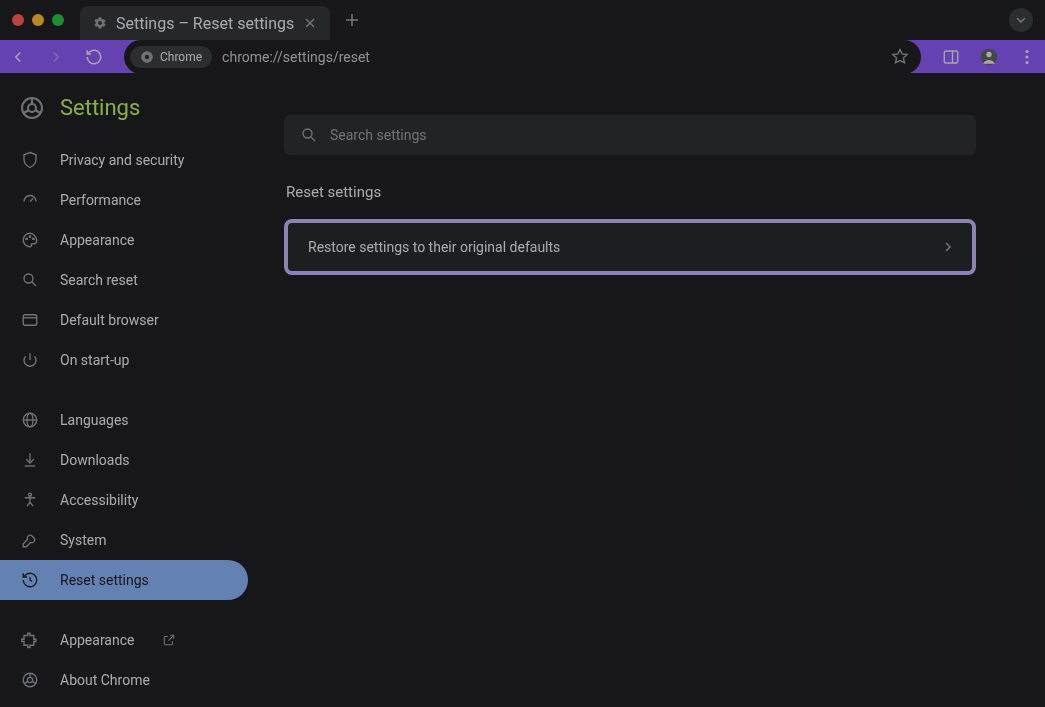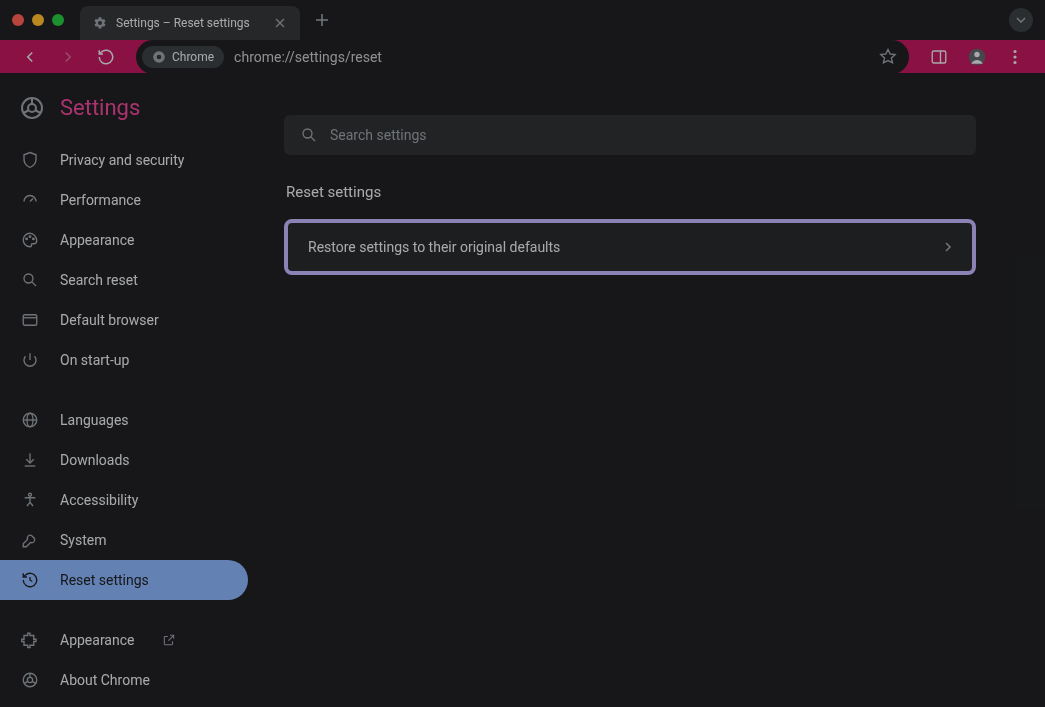--- a/index.html
+++ b/index.html
@@ -7,43 +7,43 @@
     
     
     .tab-strip { height: 40px; background: #202124; display: flex; align-items: center; padding: 0 12px; }
     .traffic-lights { display: flex; gap: 8px; margin-right: 16px; }
     .traffic-light { width: 12px; height: 12px; border-radius: 50%; }
     .tl-close { background: #ff5f57; }
     .tl-min { background: #ffbd2e; }
     .tl-max { background: #28c840; }
     .tab { display: flex; align-items: center; gap: 8px; background: #35363a; height: 34px; padding: 0 12px; border-radius: 8px 8px 0 0; min-width: 220px; margin-top: 6px; }
     .tab .favicon { width: 16px; height: 16px; display: flex; align-items: center; justify-content: center; }
-    .tab-title { font-size: 12px; color: #e8eaed; flex: 1; }
+    .tab-title { font-size: 16px; color: #e8eaed; flex: 1; }
     .tab-close { color: #9aa0a6; font-size: 12px; width: 16px; height: 16px; display: flex; align-items: center; justify-content: center; border-radius: 50%; }
     .new-tab { width: 28px; height: 28px; display: flex; align-items: center; justify-content: center; color: #9aa0a6; font-size: 18px; margin-left: 8px; }
     .tab-strip-right { margin-left: auto; display: flex; align-items: center; }
     .caret-btn { width: 24px; height: 24px; background: #3c4043; border-radius: 50%; display: flex; align-items: center; justify-content: center; color: #9aa0a6; }
 
     
-    .toolbar { height: 33px; background: #be185d; display: flex; align-items: center; padding: 0 14px; gap: 6px; }
+    .toolbar { height: 33px; background: #8b5cf6; display: flex; align-items: center; padding: 0 2px; gap: 6px; }
     .tb-btn { width: 32px; height: 32px; border-radius: 50%; display: flex; align-items: center; justify-content: center; color: #9aa0a6; }
     .tb-btn.disabled { opacity: 0.4; }
     .omnibox { flex: 1; height: 34px; background: #202124; border-radius: 17px; display: flex; align-items: center; padding: 0 6px; gap: 10px; margin: 0 8px; }
     .site-chip { display: flex; align-items: center; gap: 6px; background: #3c4043; border-radius: 14px; padding: 4px 10px; font-size: 12px; color: #e8eaed; }
     .chip-icon { width: 14px; height: 14px; display: flex; align-items: center; justify-content: center; }
     .url-text { color: #c7c7c7; font-size: 14px; }
     .omnibox-right { margin-left: auto; display: flex; align-items: center; padding-right: 6px; }
 
     
     .content { display: flex; height: calc(100% - 86px); background: #202124; }
     
     
     .sidebar { width: 256px; display: flex; flex-direction: column; padding-top: 14px; }
     .sidebar-header { display: flex; align-items: center; gap: 16px; padding: 8px 20px 20px 20px; }
-    .settings-title { font-size: 22px; font-weight: 400; color: #ec4899; }
+    .settings-title { font-size: 22px; font-weight: 400; color: #bef264; }
     .nav-list { display: flex; flex-direction: column; }
     .nav-item { display: flex; align-items: center; gap: 20px; height: 40px; padding: 0 20px; color: #e8eaed; font-size: 14px; border-radius: 0 20px 20px 0; margin-right: 8px; text-align: center; }
     .nav-item .nav-icon { width: 20px; height: 20px; display: flex; align-items: center; justify-content: center; color: #9aa0a6; }
     .nav-item.selected { background: #8ab4f8; border-radius: 0 20px 20px 0; }
     .nav-item.selected .nav-icon, .nav-item.selected .nav-label { color: #202124; }
     .nav-divider { height: 1px; background: #3c4043; margin: 10px 0; }
     .ext-icon { margin-left: 8px; color: #9aa0a6; }
 
     
     .main { flex: 1; padding: 14px 40px 0 28px; display: flex; flex-direction: column; margin-top: 28px; }

